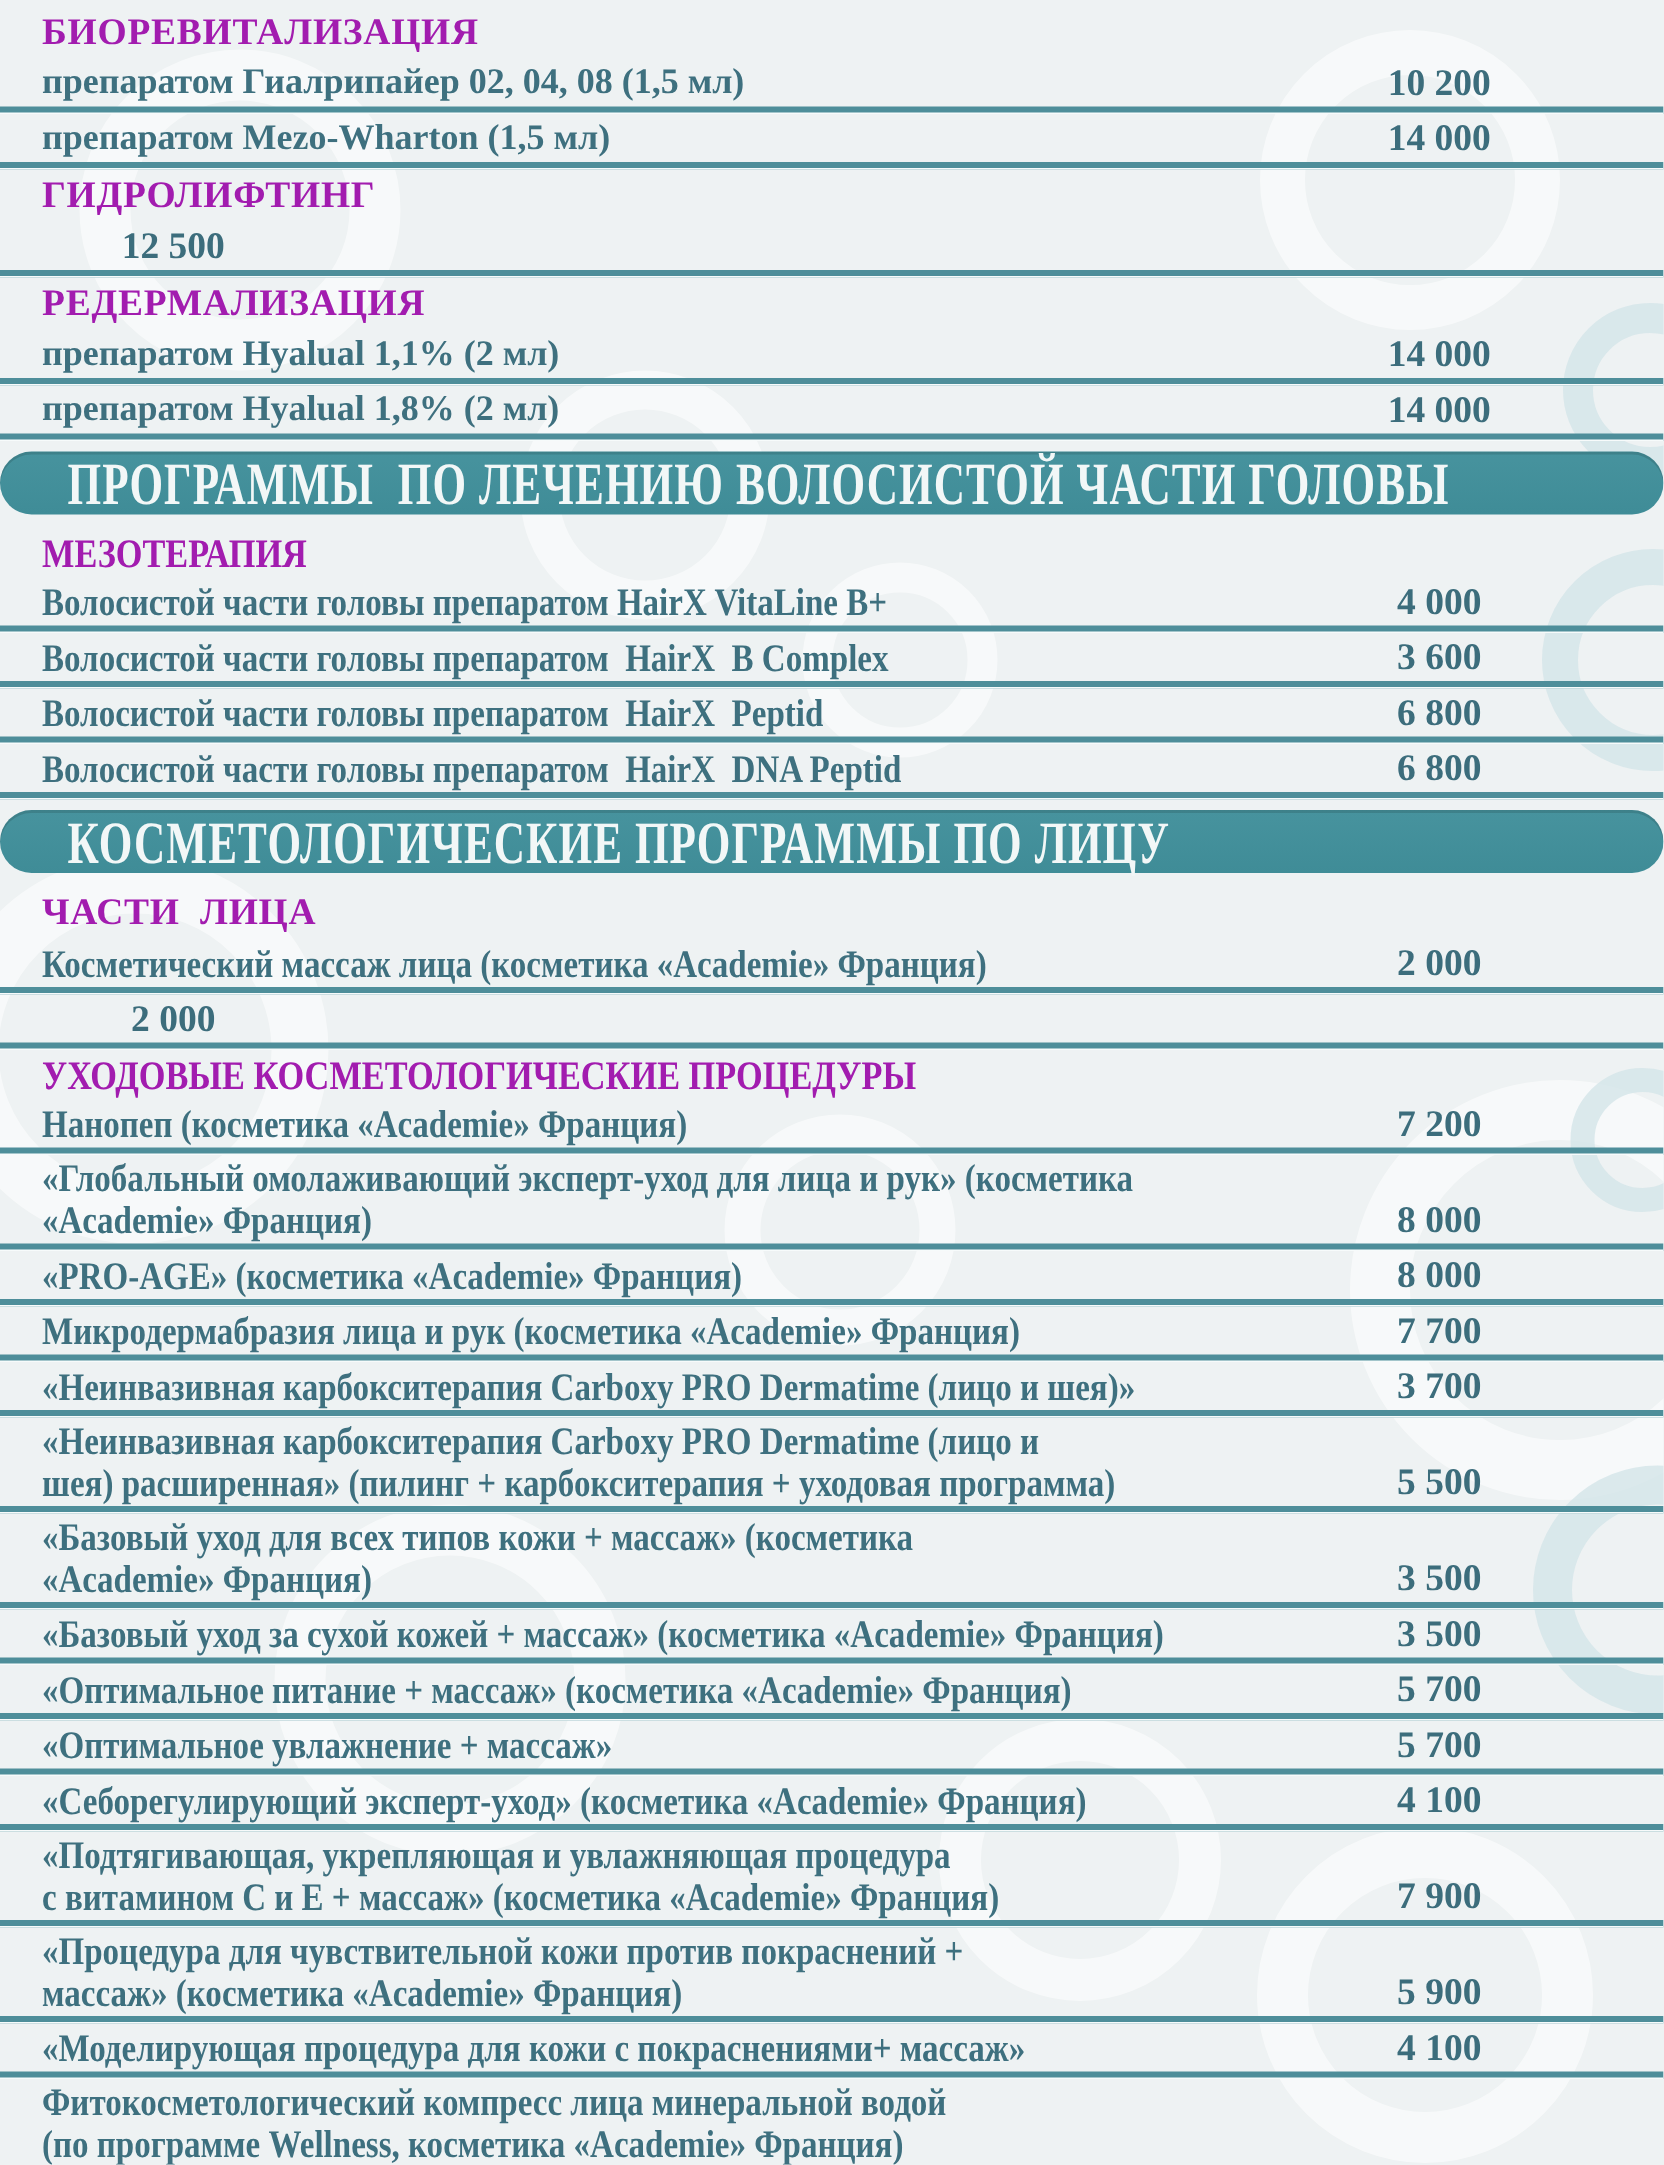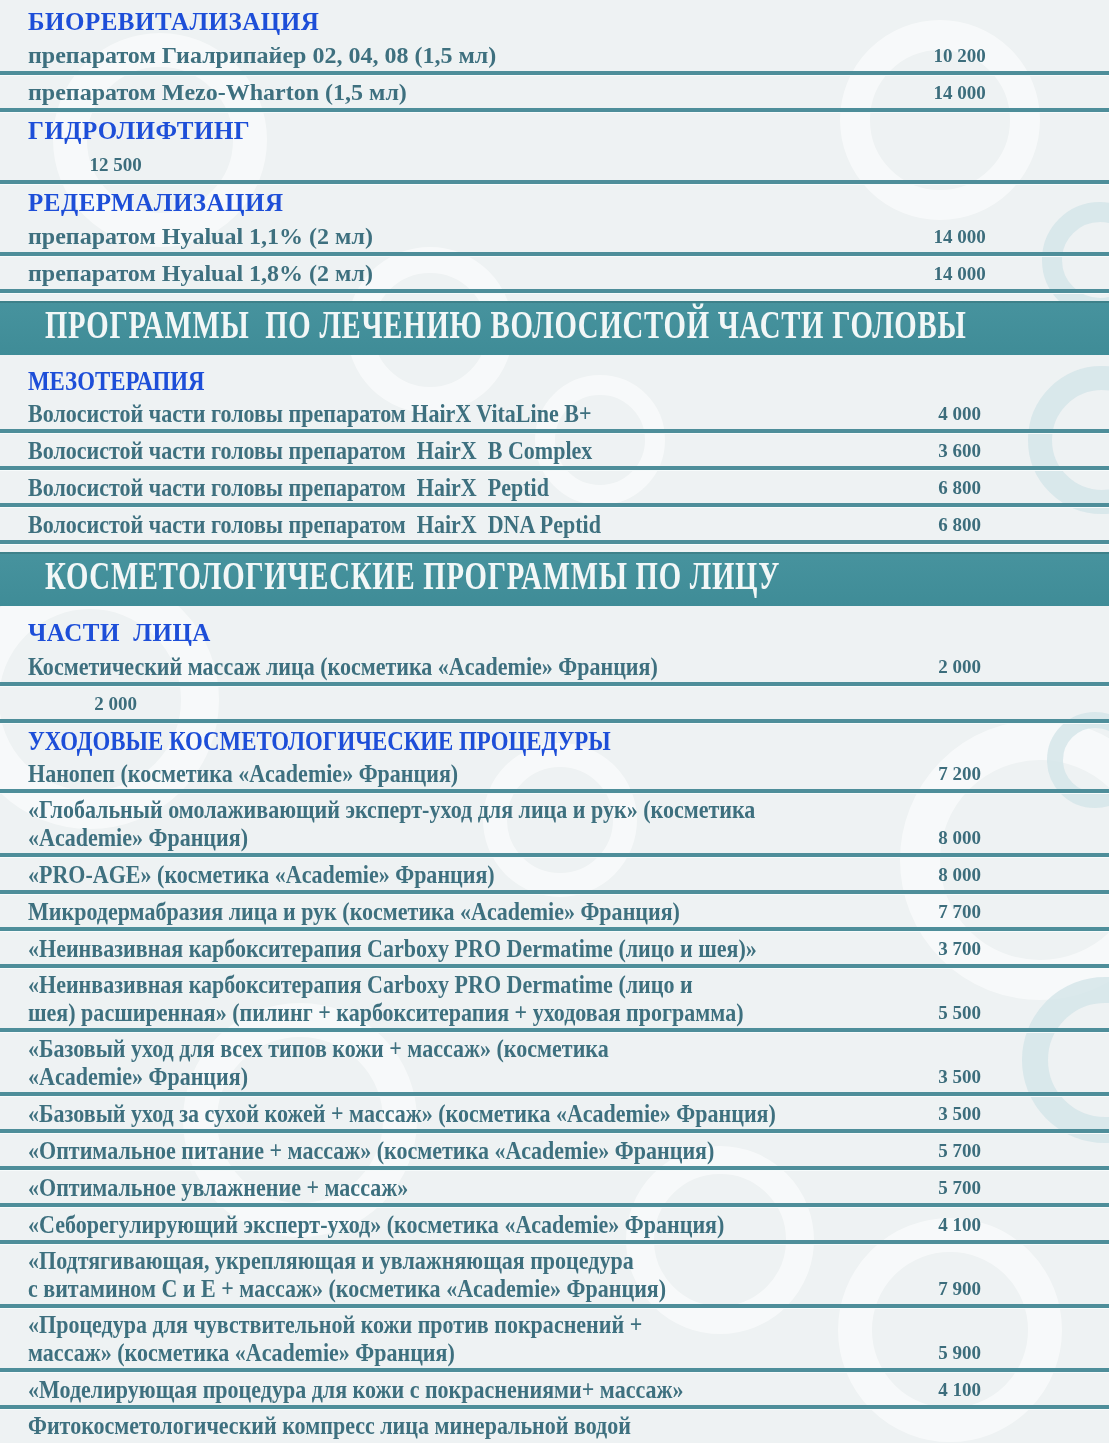--- a/index.html
+++ b/index.html
@@ -6,38 +6,38 @@
   body{
     width:1109px;height:1443px;overflow:hidden;
     background:#eef2f3;
     font-family:"Liberation Serif","DejaVu Serif",serif;
   }
   .page{position:relative;width:1109px;height:1443px;overflow:hidden;}
   .bgpattern{position:absolute;left:0;top:0;z-index:0;}
   .content{position:relative;z-index:1;padding-top:4px;}
 
   .cat{padding:3px 0 2px 28px;font-weight:bold;font-size:25px;line-height:30px;
-       color:#1d4ed8;letter-spacing:.5px;}
+       color:#a21caf;letter-spacing:.5px;}
   .cat .cat-in{display:block;white-space:pre-wrap;}
   .cat .cond-in{font-size:27px;letter-spacing:0;}
 
   .row{display:flex;align-items:flex-end;padding:2px 0 1px 28px;gap:48px;}
   .label{flex:1;font-weight:bold;font-size:24px;line-height:29px;color:#3e707f;}
   .label-in{display:block;white-space:pre-wrap;}
   .cond-in{display:block;width:118%;transform:scaleX(0.847);transform-origin:0 0;
            font-size:26px;line-height:28px;white-space:pre-wrap;}
   .row .cond-in{line-height:28px;}
   .price{width:175px;margin-right:62px;text-align:center;font-weight:bold;
-         font-size:19px;line-height:29px;color:#3c6d7c;white-space:nowrap;}
+         font-size:25px;line-height:29px;color:#3c6d7c;white-space:nowrap;}
 
   .divider{height:4px;background:#4e8e9a;border-bottom:1px solid #f7fbfb;}
 
-  .banner{margin:7px 0 9px;height:54px;display:flex;
+  .banner{margin:7px 0 9px;height:42px;display:flex;align-items:center;
           background:linear-gradient(180deg,#47939e,#3f8c97);
-          box-shadow:inset 0 2px 0 rgba(0,0,0,.12);}
+          box-shadow:inset 0 2px 0 rgba(0,0,0,.12);border-radius:25px;}
   .banner-in{display:inline-block;margin-left:45px;color:#f2f7f7;font-weight:bold;
              font-size:40px;white-space:pre;transform:scaleX(0.72);
              transform-origin:0 50%;letter-spacing:1px;}
 </style>
 </head>
 <body>
 
 <div class="page">
 
   <svg class="bgpattern" width="1109" height="1443" viewBox="0 0 1109 1443">

